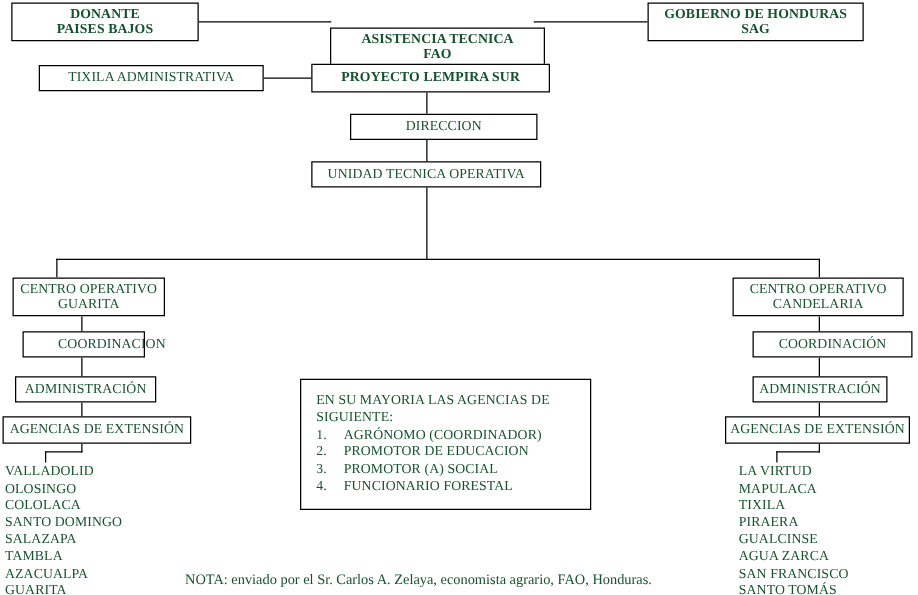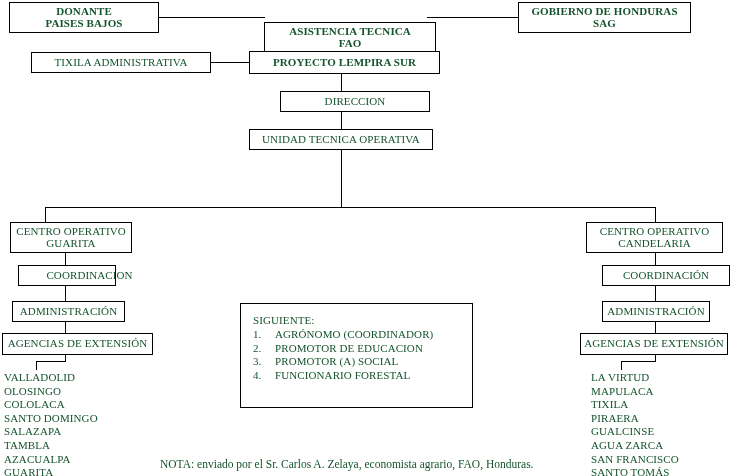--- a/index.html
+++ b/index.html
@@ -206,32 +206,33 @@
     <span class="li">MAPULACA</span>
     <span class="li">TIXILA</span>
     <span class="li">PIRAERA</span>
     <span class="li">GUALCINSE</span>
     <span class="li">AGUA ZARCA</span>
     <span class="li">SAN FRANCISCO</span>
     <span class="li">SANTO TOMÁS</span>
   </div>
 
   <div class="infobox" style="left:240px; top:303px; width:233px; height:105px;">
+    <span class="hdr">EN SU MAYORIA LAS AGENCIAS DE</span>
     <span class="hdr">SIGUIENTE:</span>
     <ol>
       <li>
         <span class="num">1.</span><span>AGRÓNOMO (COORDINADOR)</span>
       </li>
       <li>
         <span class="num">2.</span><span>PROMOTOR DE EDUCACION</span>
       </li>
       <li>
         <span class="num">3.</span><span>PROMOTOR (A) SOCIAL</span>
       </li>
       <li>
         <span class="num">4.</span><span>FUNCIONARIO FORESTAL</span>
       </li>
     </ol>
   </div>
 
-  <div class="note" style="left:160px; top:458px;">NOTA:  enviado por el Sr. Carlos A. Zelaya, economista agrario, FAO, Honduras.</div>
+  <div class="note" style="left:148px; top:458px;">NOTA:  enviado por el Sr. Carlos A. Zelaya, economista agrario, FAO, Honduras.</div>
 
 </div>
 
 </body></html>

